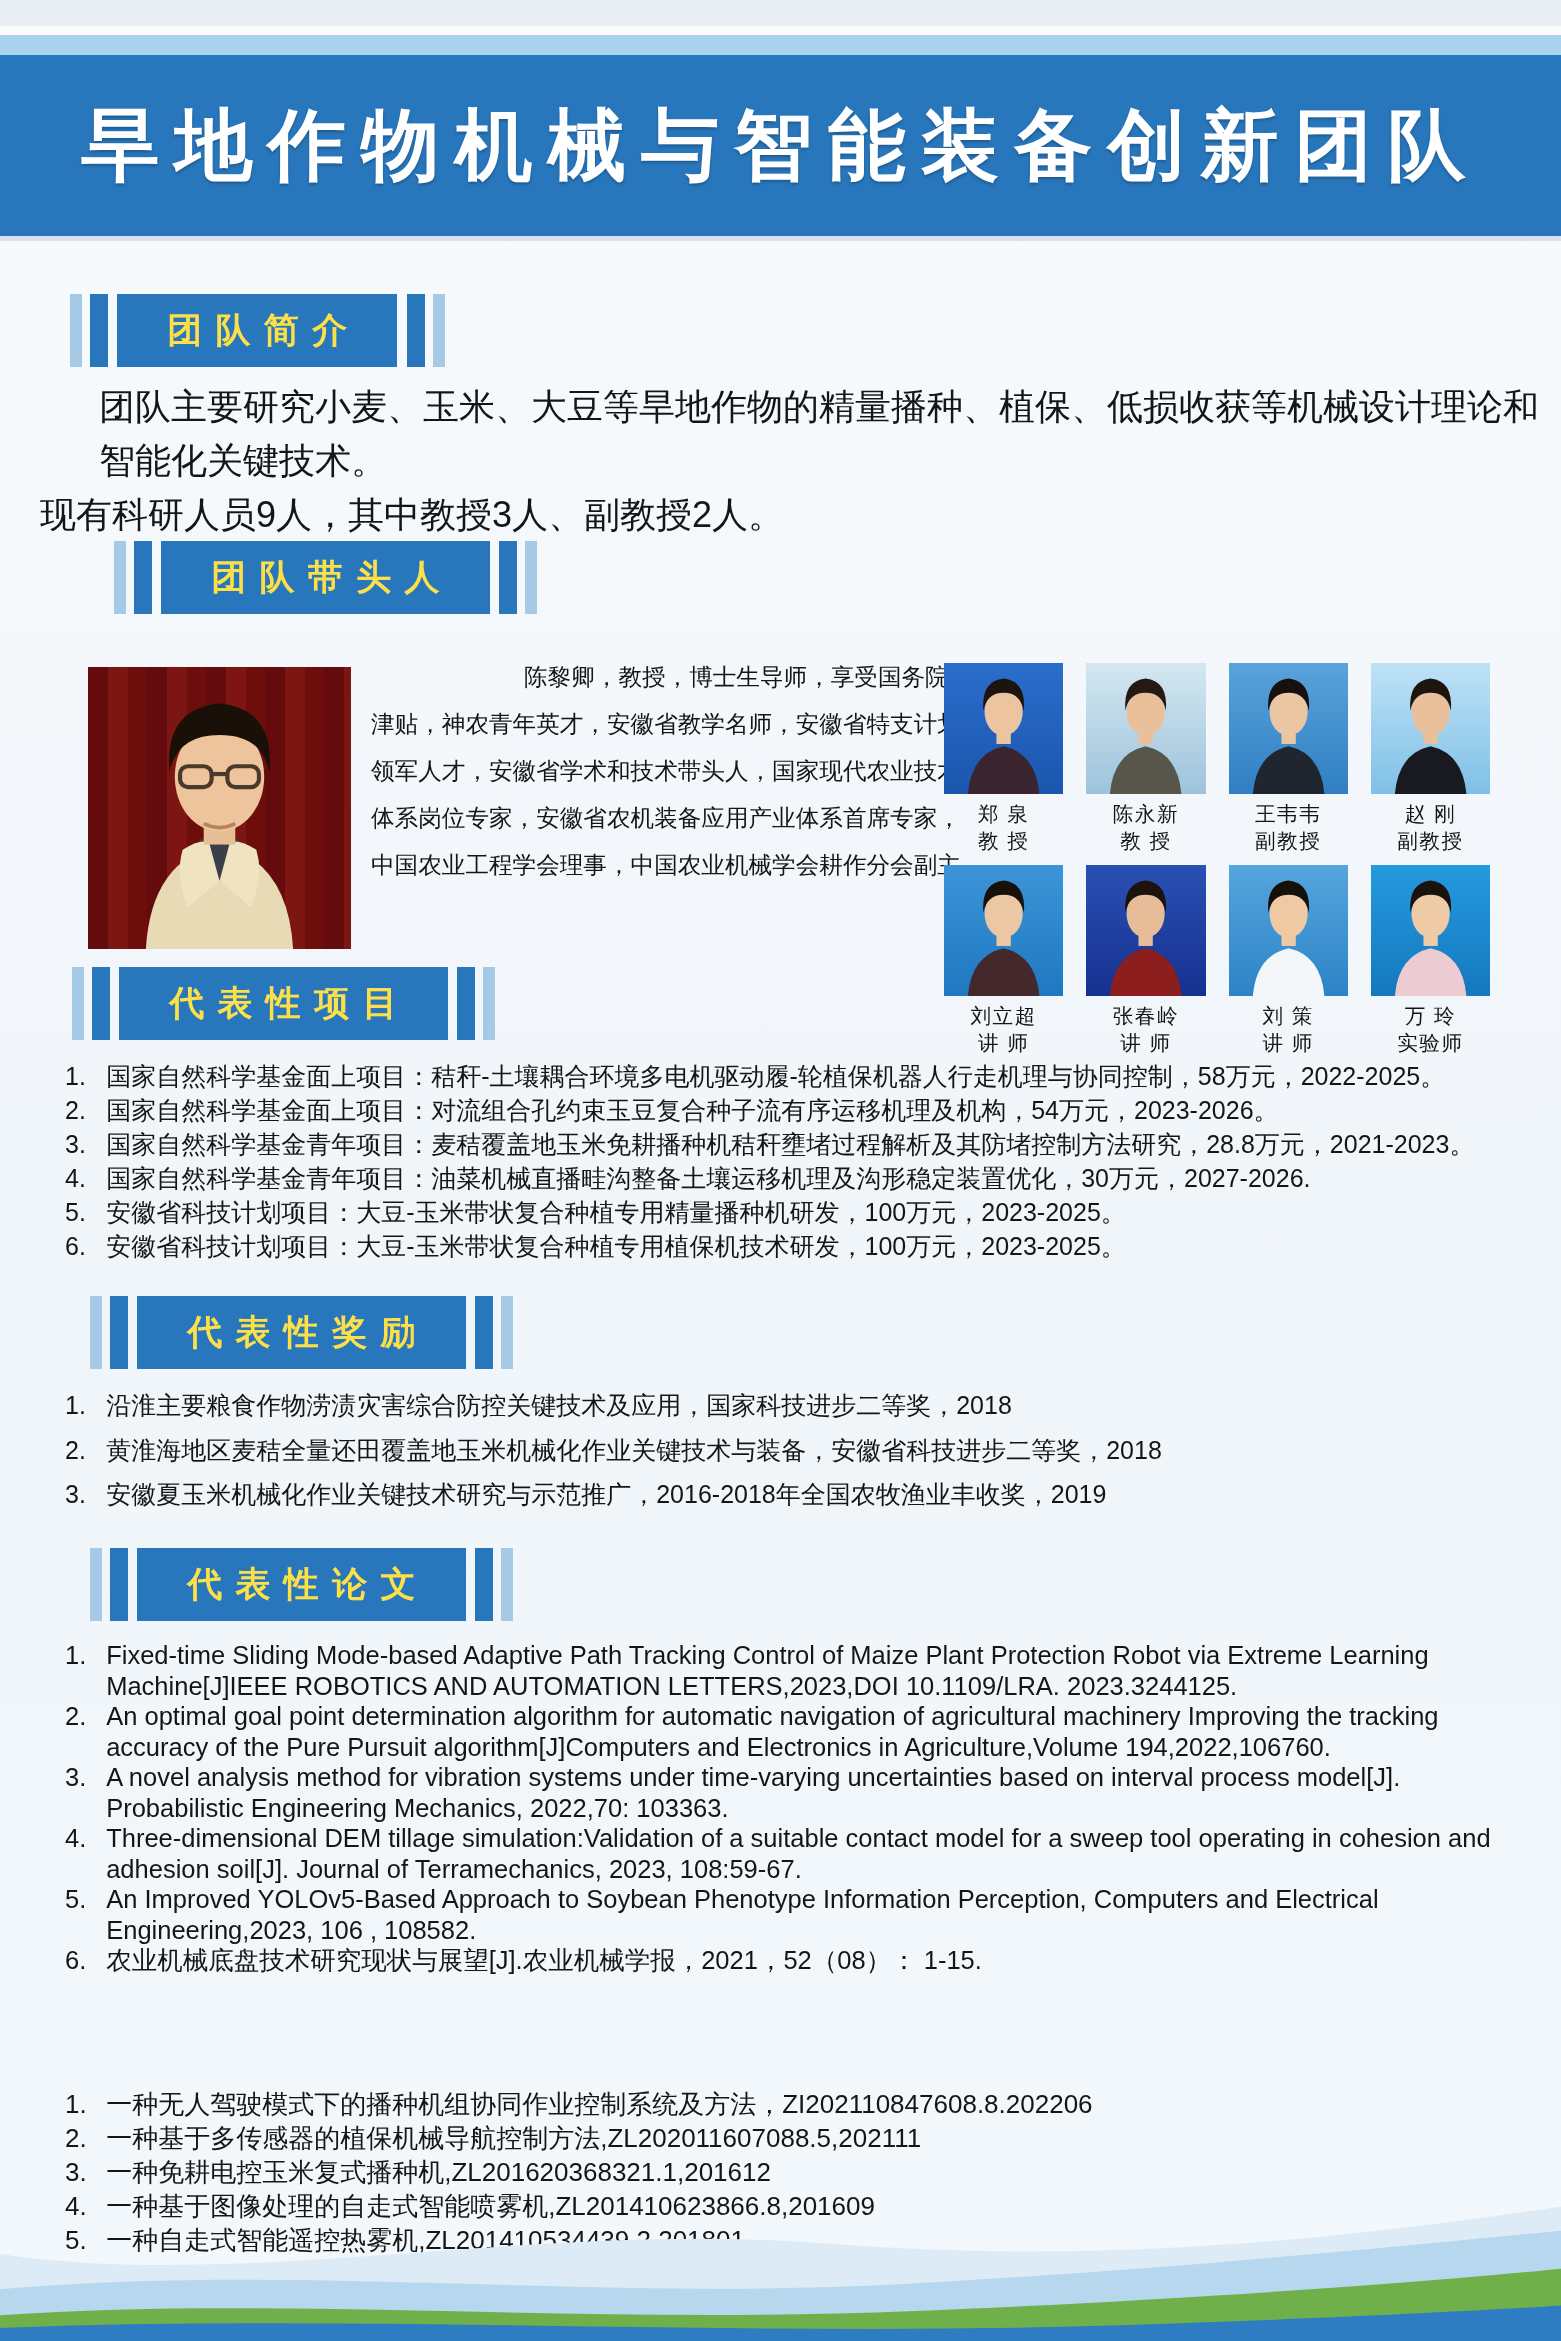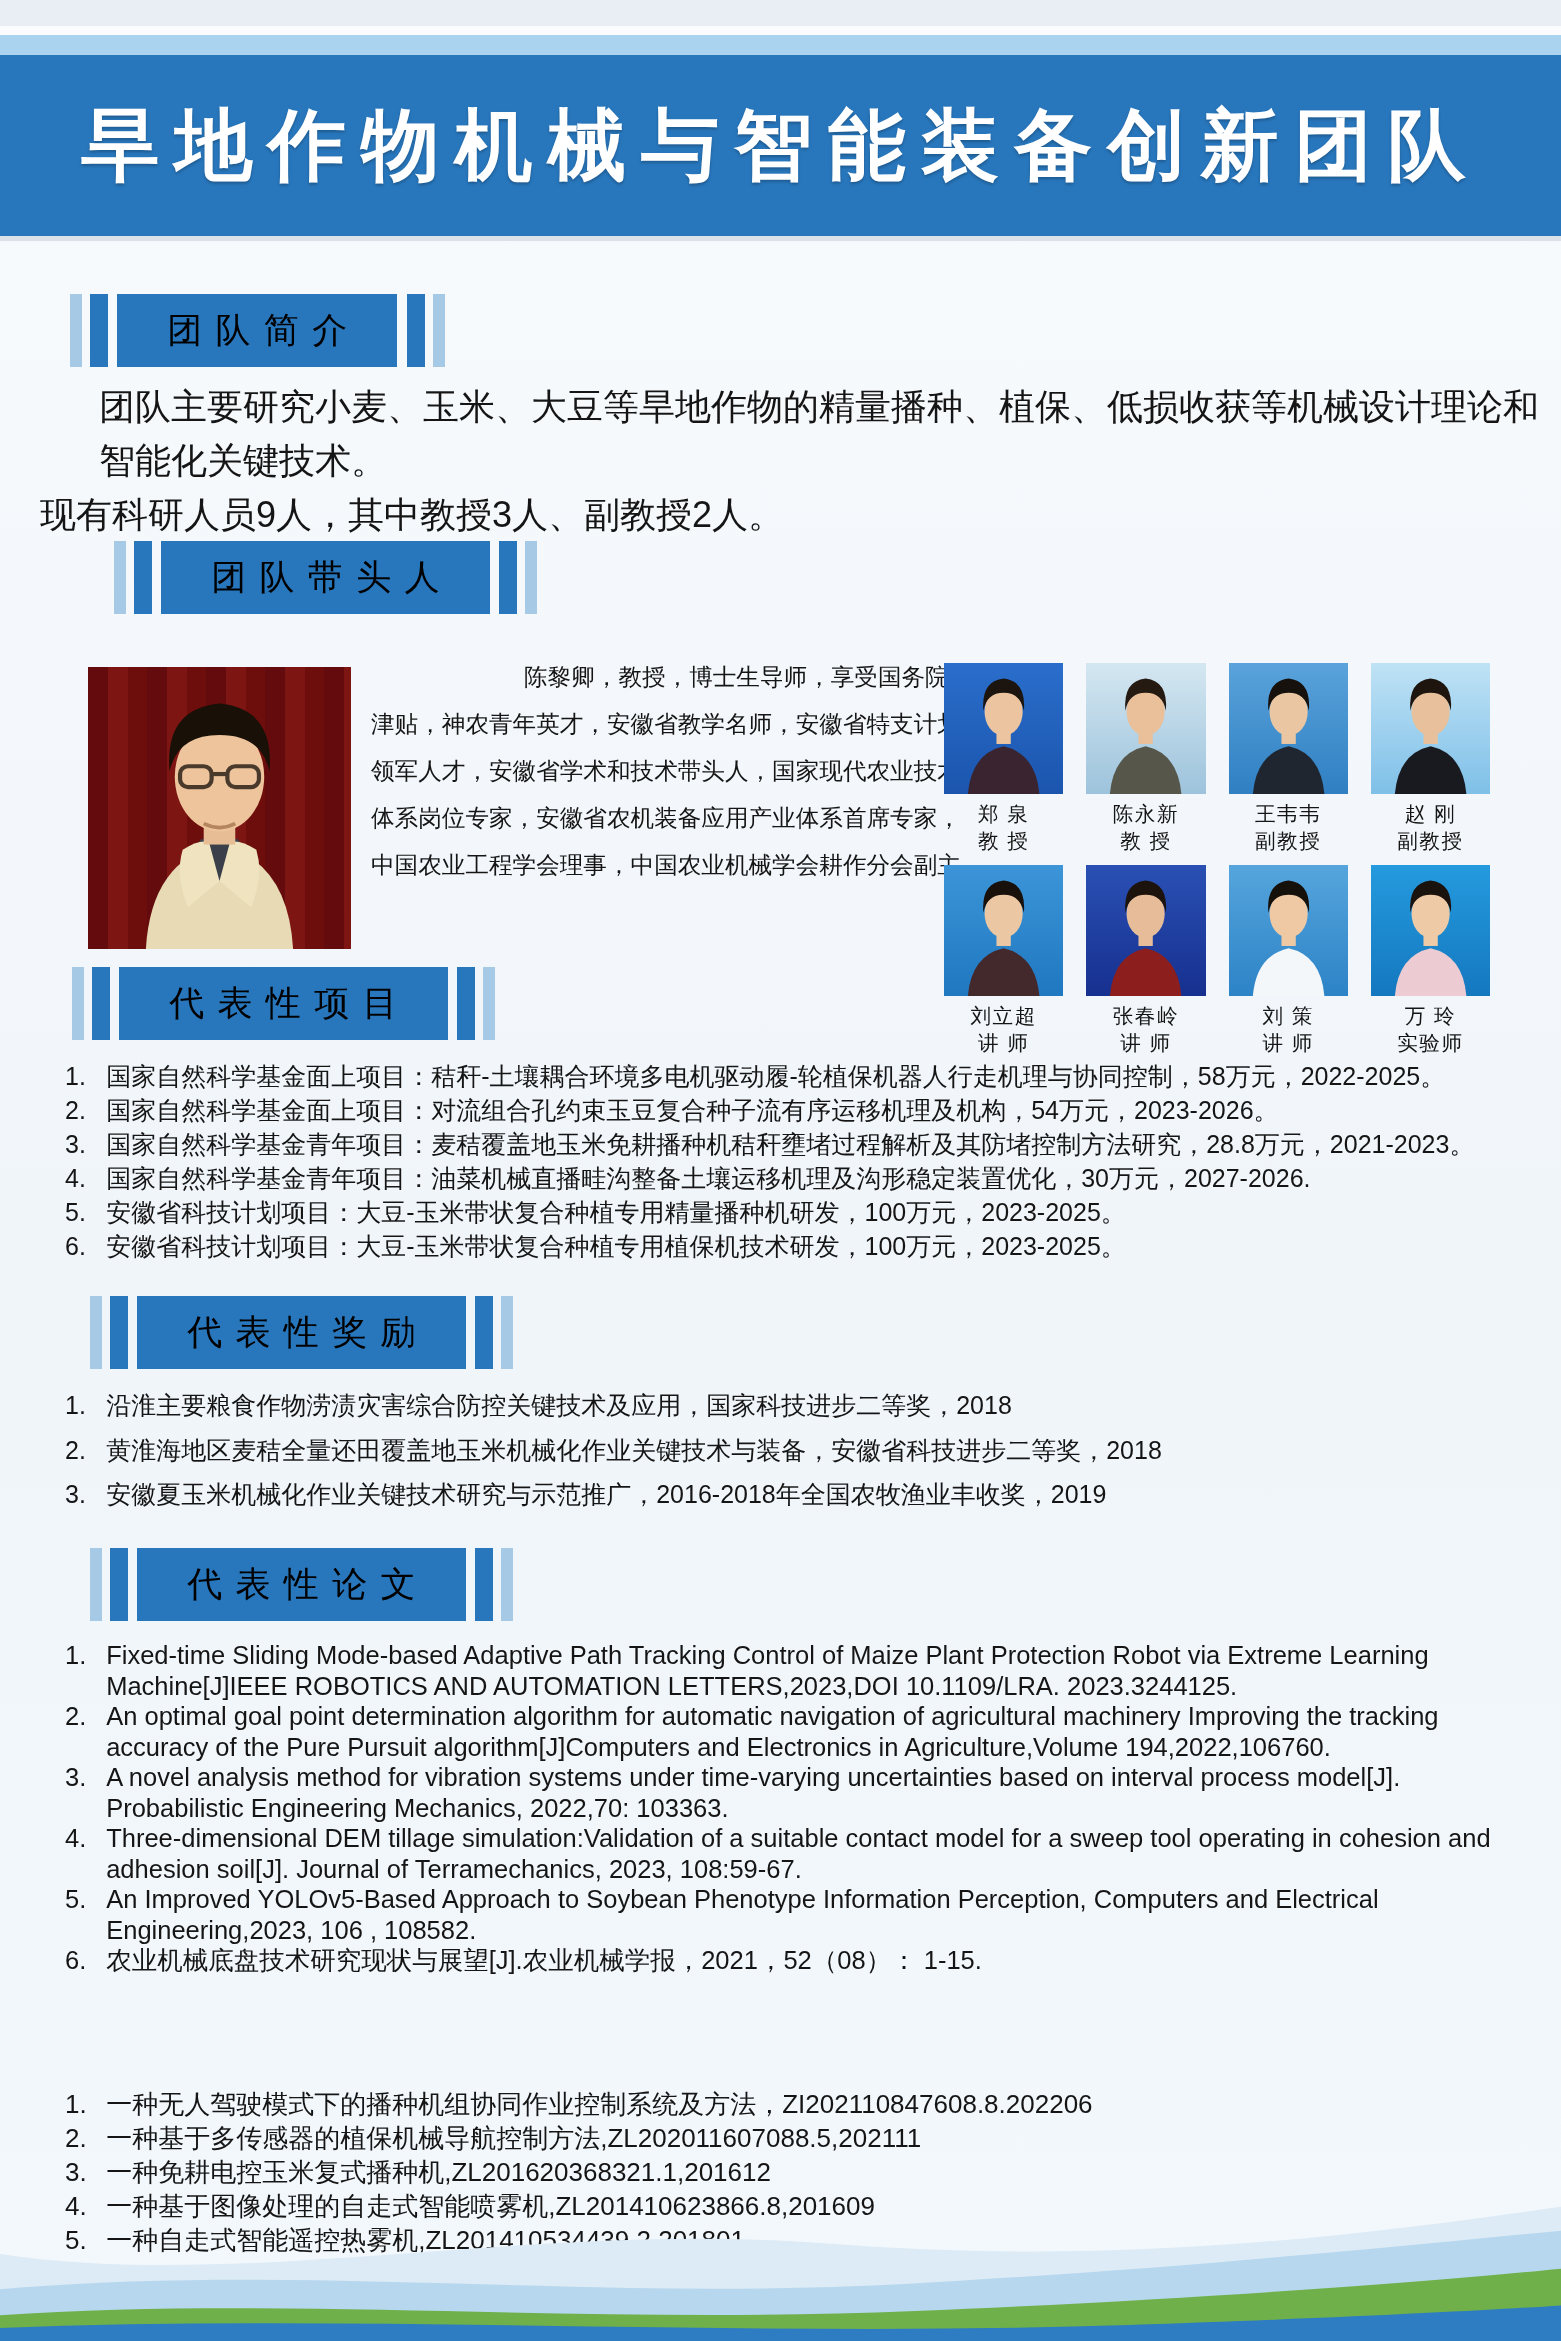--- a/index.html
+++ b/index.html
@@ -23,21 +23,21 @@
   }
   .strip4{position:absolute;left:0;top:236px;width:1562px;height:5.3px;background:#dbe1e8;}
   
   .sec-head{position:absolute;display:flex;align-items:stretch;height:73px;}
   .sec-head .bar{flex:none;}
   .sec-head .bar.light{width:12.2px;background:#a6c9e5;margin-right:7.6px;}
   .sec-head .bar.dark{width:18.3px;background:#2877bd;margin-right:9.2px;}
   .sec-head .bar.dark.r{margin-right:7.6px;}
   .sec-head .bar.light.r{margin-right:0;}
   .head-box{
-    background:#2877bd;color:#000000;font-weight:normal;font-size:35px;letter-spacing:.38em;
+    background:#2877bd;color:#fde047;font-weight:bold;font-size:35px;letter-spacing:.38em;
     display:flex;align-items:center;padding:0 37px 0 50px;margin-right:9.2px;white-space:nowrap;
   }
   
   .intro{position:absolute;left:40px;top:380px;width:1499px;font-size:36px;line-height:54px;}
   .intro .ln1{padding-left:59px;}
   
   .leader-photo{
     position:absolute;left:88px;top:667px;width:263px;height:282px;overflow:hidden;
     background:repeating-linear-gradient(90deg,#6d0f10 0 20px,#8c1a18 20px 40px,#79120f 40px 59px);
   }

